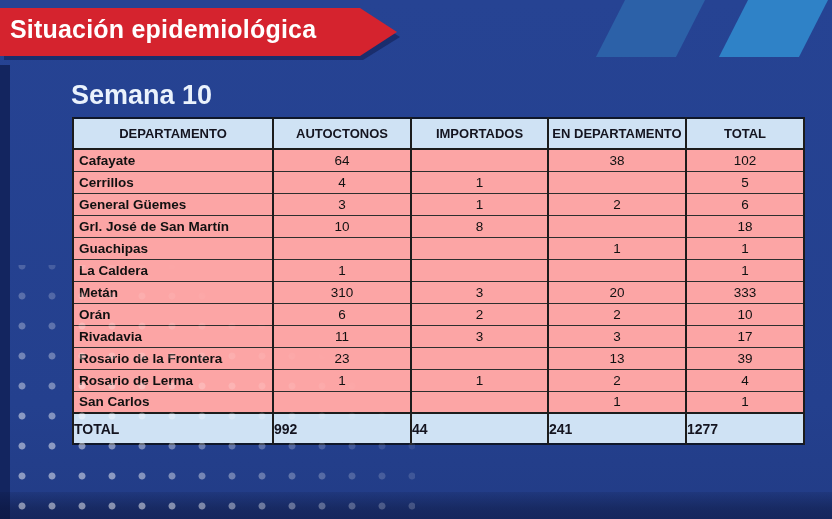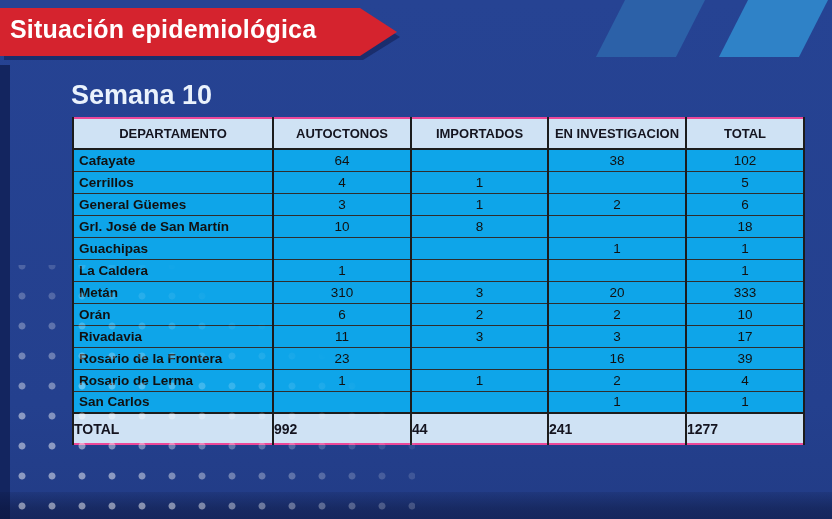--- a/index.html
+++ b/index.html
@@ -27,22 +27,22 @@
   .banner { position:absolute; left:0; top:7px; width:410px; height:58px; z-index:3; }
   .banner-text { position:absolute; left:10px; top:8px; width:352px; height:42px;
     display:flex; align-items:center; color:#ffffff; font-size:25px; font-weight:bold;
     letter-spacing:0.2px; z-index:4; }
 
   
   .subtitle { position:absolute; left:71px; top:80px; color:#eaf2fc; font-size:27px; font-weight:bold; z-index:2; }
 
   
   .table-wrap { position:absolute; left:72px; top:117px; z-index:2; }
-  table { border-collapse:collapse; table-layout:fixed; width:731px; background:#0ea5e9;
-    border:2px solid #ec4899; }
+  table { border-collapse:collapse; table-layout:fixed; width:731px; background:#fca5a5;
+    border:2px solid #0f172a; }
   col.c0 { width:200px; } col.c1 { width:138px; } col.c2 { width:137px; }
   col.c3 { width:138px; } col.c4 { width:118px; }
   th, td { border-left:2px solid #1c1c1c; border-right:2px solid #1c1c1c;
     border-top:1px solid #2e2e2e; border-bottom:1px solid #2e2e2e;
     overflow:hidden; white-space:nowrap; }
   thead th { height:31px; background:#cfe2f4; color:#14141f; font-size:13px;
     font-weight:bold; text-align:center; border-bottom:2px solid #1c1c1c; }
   tbody td { height:22px; font-size:13.5px; color:#111111; }
   td.dept { font-weight:bold; text-align:left; padding-left:5px; }
   td.num  { text-align:center; }
@@ -83,21 +83,21 @@
         <col class="c1">
         <col class="c2">
         <col class="c3">
         <col class="c4">
     </colgroup>
     <thead>
       <tr>
         <th>DEPARTAMENTO</th>
         <th>AUTOCTONOS</th>
         <th>IMPORTADOS</th>
-        <th>EN INVESTIGACION</th>
+        <th>EN DEPARTAMENTO</th>
         <th>TOTAL</th>
       </tr>
     </thead>
     <tbody>
         <tr>
           <td class="dept">Cafayate</td>
           <td class="num">64</td>
           <td class="num"></td>
           <td class="num">38</td>
           <td class="num">102</td>
@@ -155,21 +155,21 @@
           <td class="dept">Rivadavia</td>
           <td class="num">11</td>
           <td class="num">3</td>
           <td class="num">3</td>
           <td class="num">17</td>
         </tr>
         <tr>
           <td class="dept">Rosario de la Frontera</td>
           <td class="num">23</td>
           <td class="num"></td>
-          <td class="num">16</td>
+          <td class="num">13</td>
           <td class="num">39</td>
         </tr>
         <tr>
           <td class="dept">Rosario de Lerma</td>
           <td class="num">1</td>
           <td class="num">1</td>
           <td class="num">2</td>
           <td class="num">4</td>
         </tr>
         <tr>

